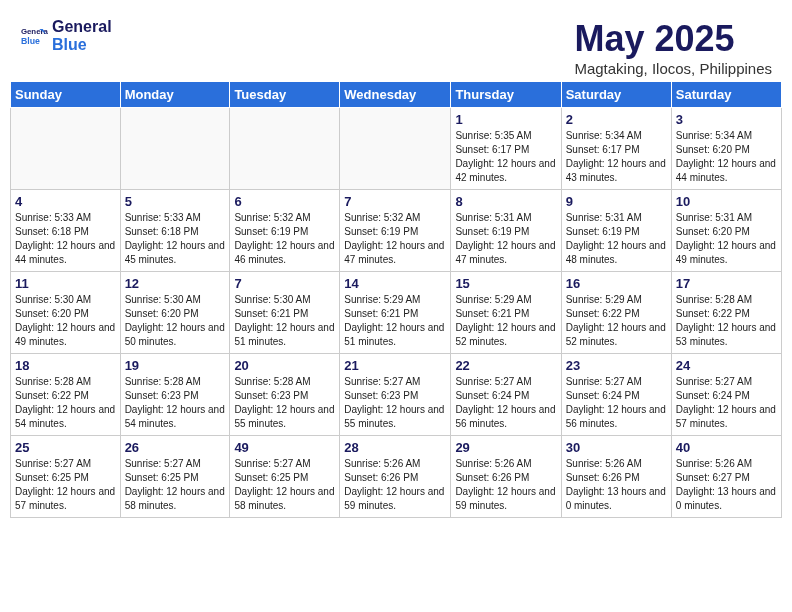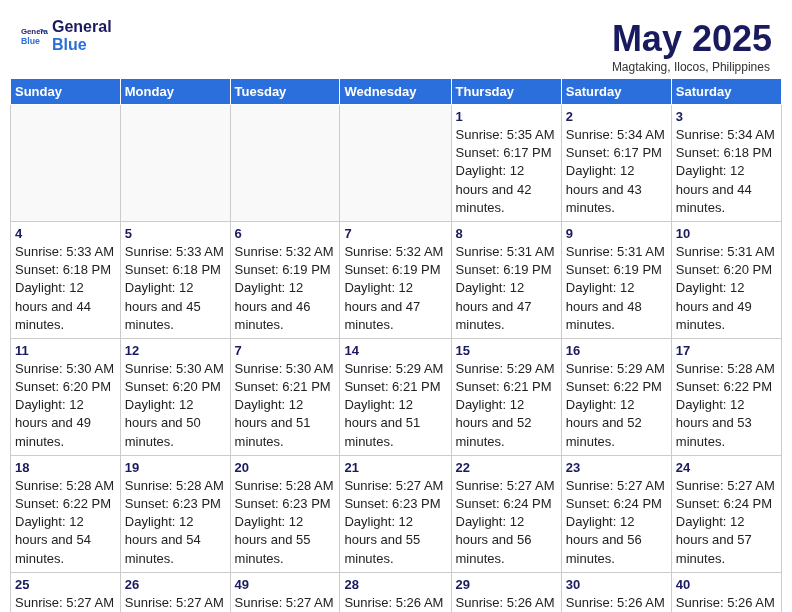--- a/index.html
+++ b/index.html
@@ -35,21 +35,21 @@
     }
     .title-block {
       text-align: left;
     }
     .month-year {
       font-size: 36px;
       font-weight: bold;
       color: #1a1a5e;
     }
     .location {
-      font-size: 12px;
+      font-size: 15px;
       color: #333;
     }
     .calendar {
       width: 100%;
       border-collapse: collapse;
       margin-top: 0;
     }
     .calendar th {
       background: #2a6fdb;
       color: #fff;
@@ -73,21 +73,21 @@
       background: #f9f9f9;
     }
     .day-num {
       font-size: 13px;
       font-weight: bold;
       color: #1a1a5e;
       margin-bottom: 2px;
       display: block;
     }
     .cell-info {
-      font-size: 13px;
+      font-size: 10px;
       line-height: 1.4;
       color: #222;
     }
   </style>
 </head>
 <body>
 
 <div class="header">
   <div class="logo">
     <svg class="logo-icon" viewBox="0 0 32 32">
@@ -137,21 +137,21 @@
         <td>
           <span class="day-num">2</span>
           <div class="cell-info">Sunrise: 5:34 AM
 Sunset: 6:17 PM
 Daylight: 12 hours
 and 43 minutes.</div>
         </td>
         <td>
           <span class="day-num">3</span>
           <div class="cell-info">Sunrise: 5:34 AM
-Sunset: 6:18 PM
+Sunset: 6:20 PM
 Daylight: 12 hours
 and 44 minutes.</div>
         </td>
       </tr>
       <tr>
         <td>
           <span class="day-num">4</span>
           <div class="cell-info">Sunrise: 5:33 AM
 Sunset: 6:18 PM
 Daylight: 12 hours

